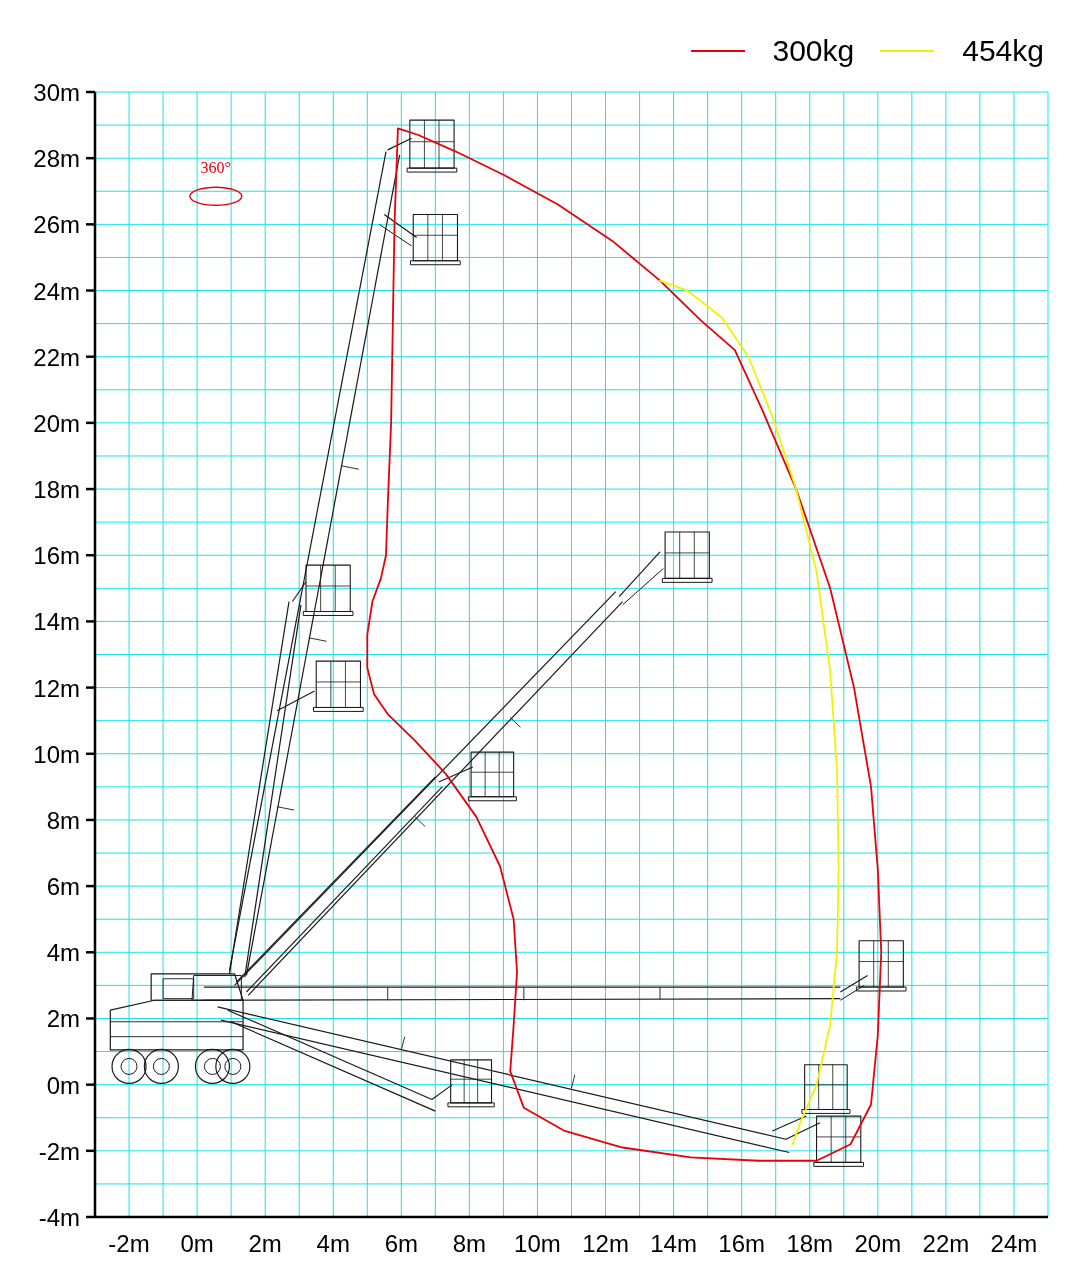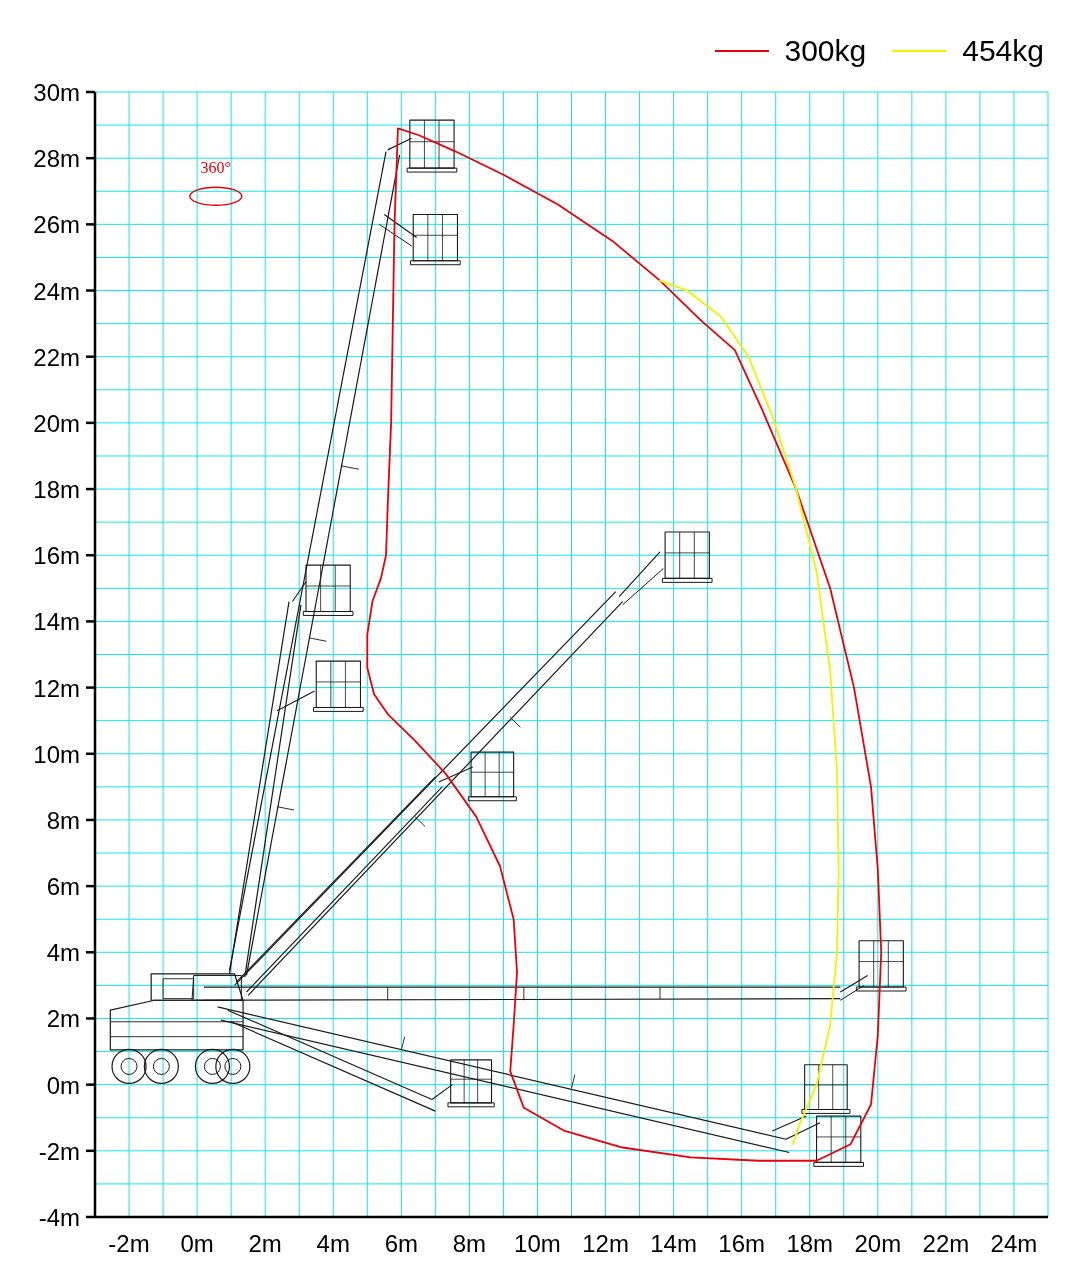--- a/index.html
+++ b/index.html
@@ -10,21 +10,21 @@
     position:relative;
     overflow:hidden;
   }
   #stage{position:absolute;left:0;top:0;width:1080px;height:1286px;}
   .legend{
     position:absolute;
     right:36px;top:36px;
     display:flex;align-items:center;gap:26px;
     font-size:30px;color:#000;
   }
-  .legend-entry{display:flex;align-items:center;gap:16px;}
+  .legend-entry{display:flex;align-items:center;gap:28px;}
   .legend-swatch{display:block;width:54px;height:0;border-top-width:2px;border-top-style:solid;}
   .legend-label{line-height:1;}
   svg{display:block;}
   text{font-family:"Liberation Sans", sans-serif;}
   .tick-label{font-size:24px;fill:#000;}
   .rot-label{font-size:16px;fill:#e8000b;font-family:"Liberation Serif", serif;}
 </style>
 </head>
 <body>
 

